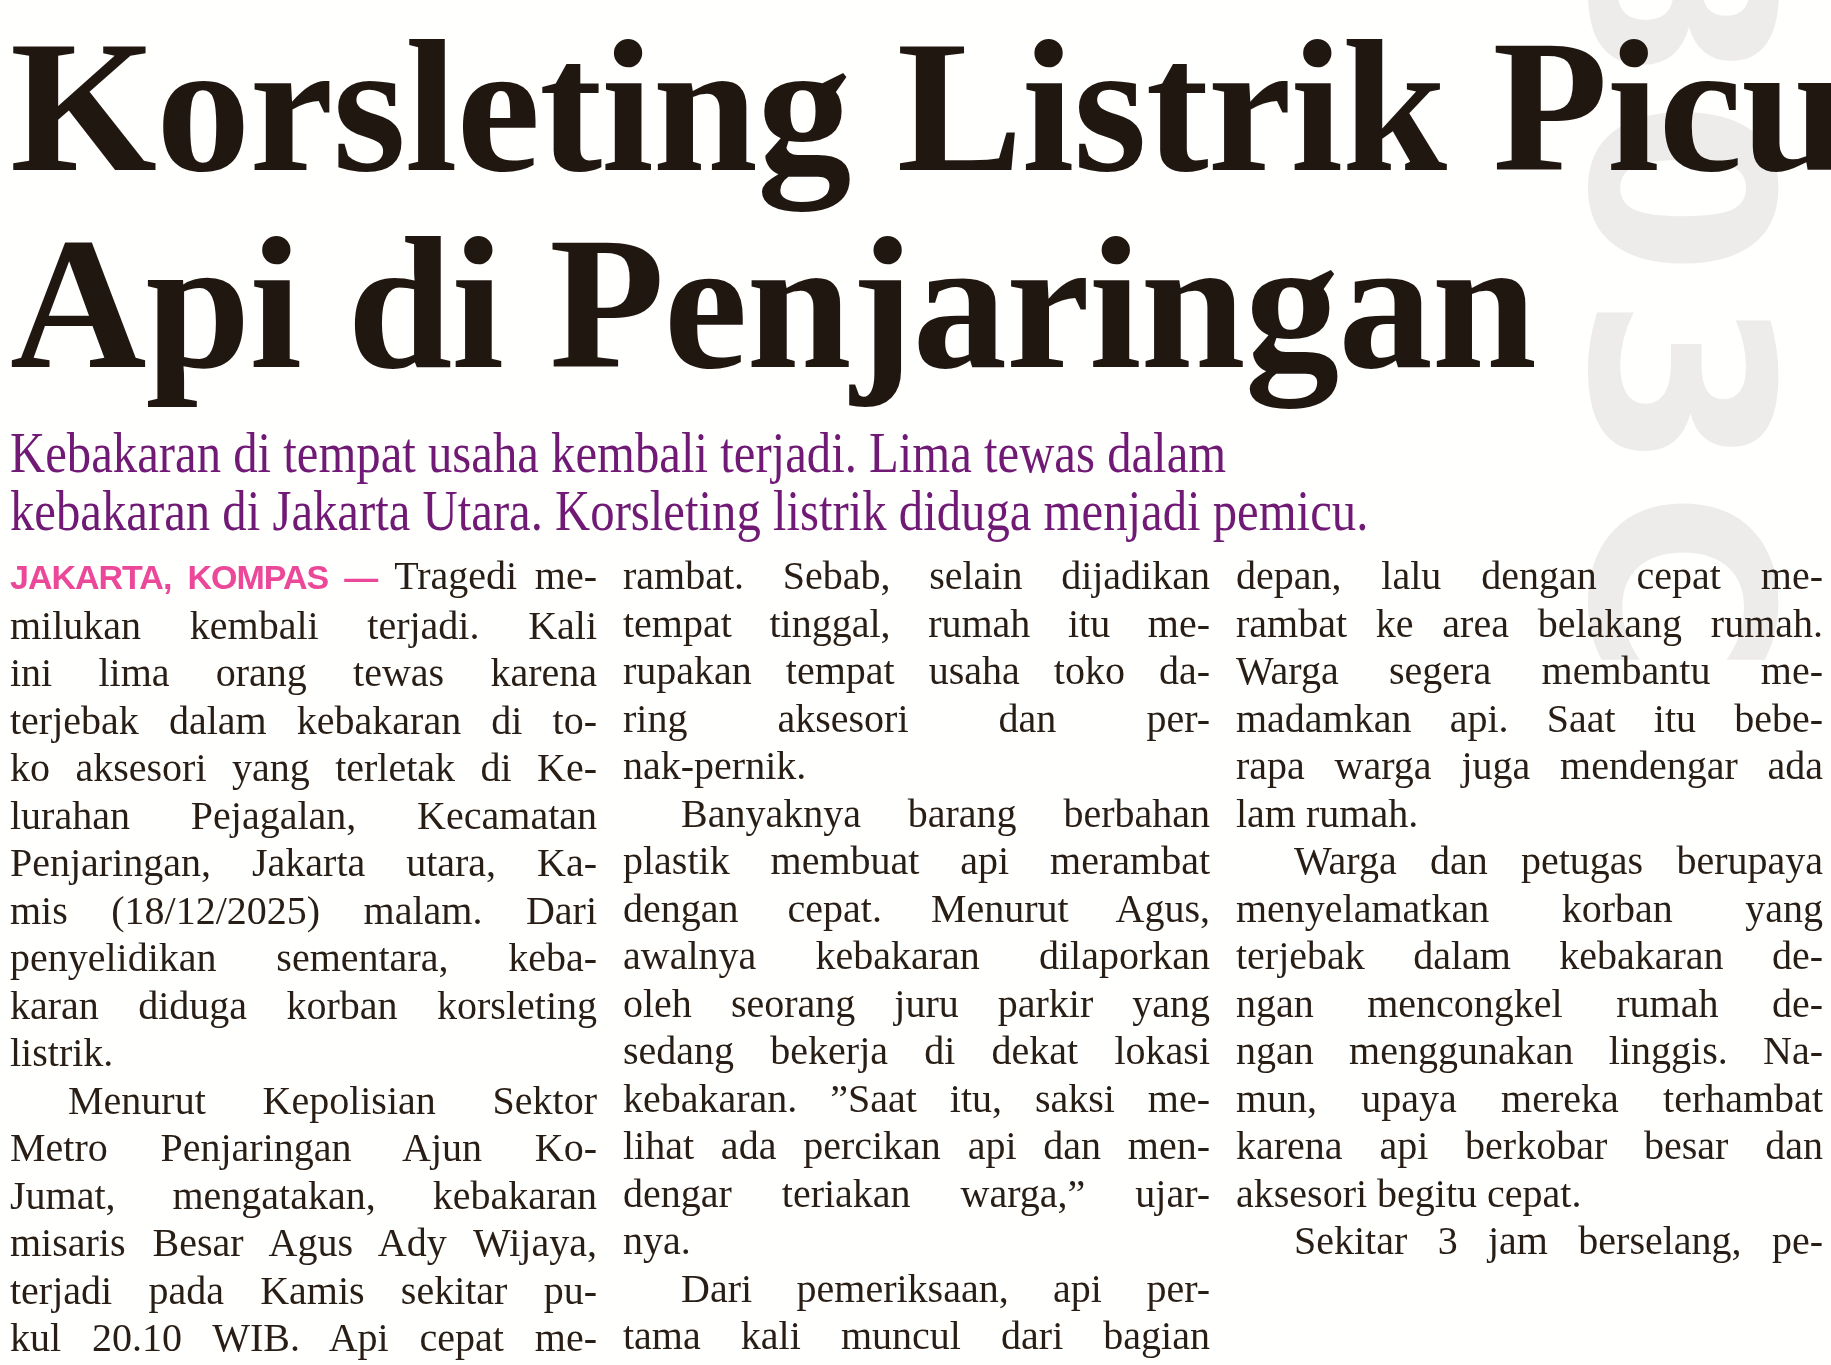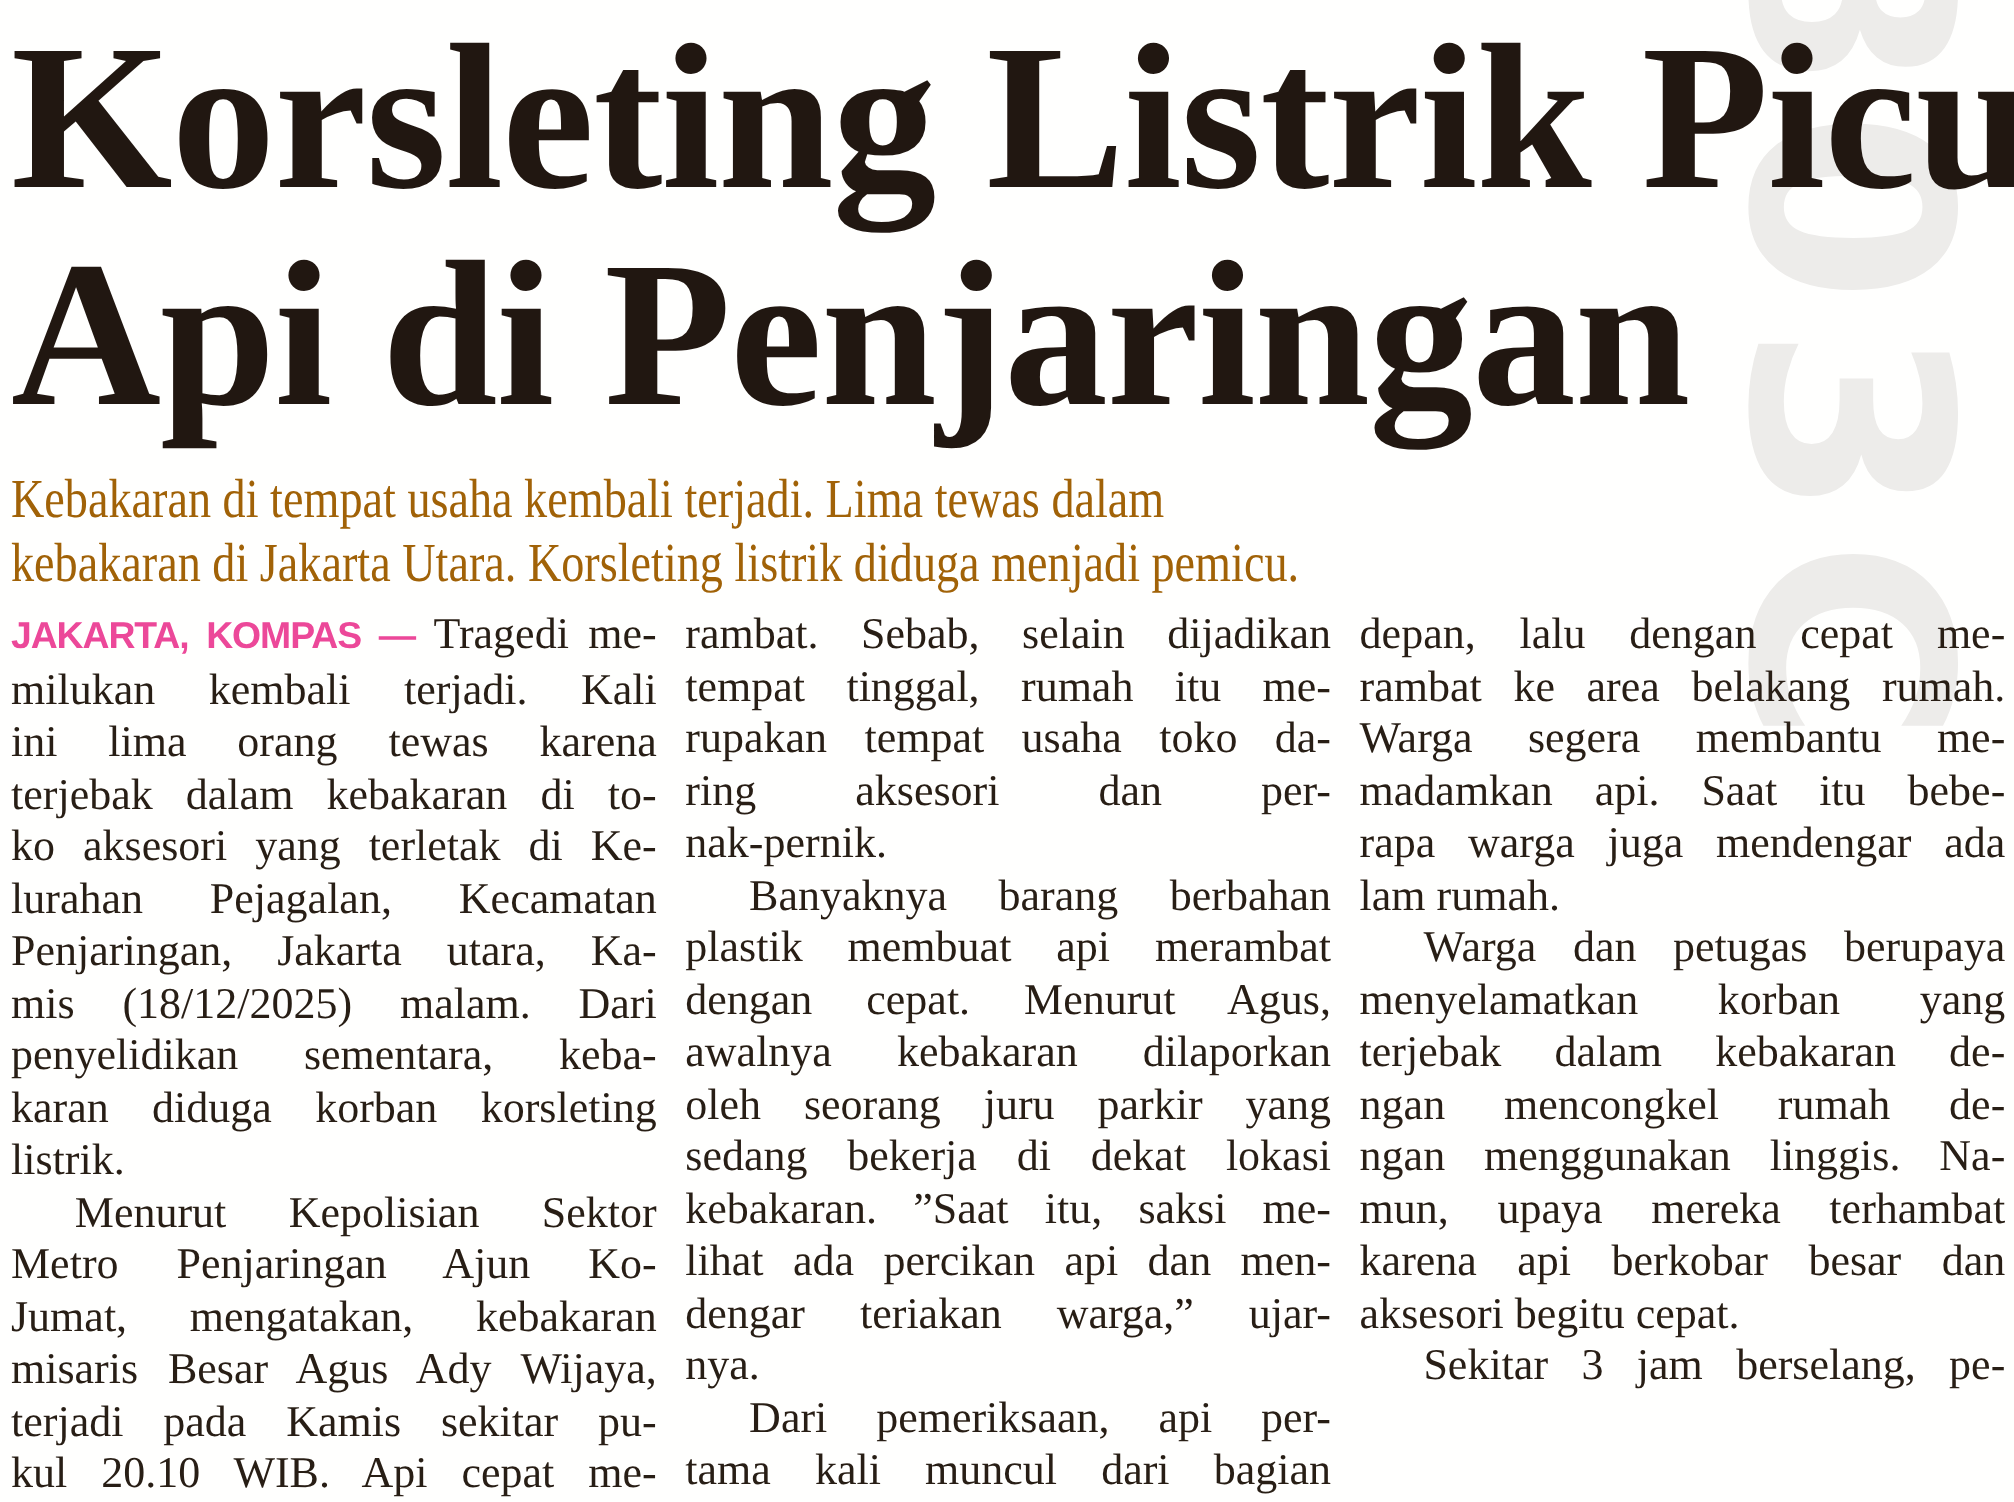--- a/index.html
+++ b/index.html
@@ -15,21 +15,21 @@
     font-family:"DejaVu Sans",sans-serif;font-weight:700;
     font-size:252px;line-height:252px;letter-spacing:20px;
     color:#edecea;white-space:nowrap;user-select:none;
   }
   .content{position:relative;z-index:1;padding:8px 8px 0 10px}
   .headline{
     margin:0;color:#211711;font-weight:700;
     font-size:189px;line-height:197px;letter-spacing:-1px;white-space:nowrap;
   }
   .hl-line{white-space:nowrap}
-  .standfirst{margin-top:22px;color:#a16207;font-size:50px;line-height:58px}
+  .standfirst{margin-top:22px;color:#701a75;font-size:58px;line-height:58px}
   .sf-line{transform:scaleX(.84);transform-origin:0 50%;white-space:nowrap}
   .columns{display:flex;gap:26px;margin-top:12px;color:#281e15}
   .col{width:588px;font-size:40px;line-height:47.5px}
   .line{text-align:justify;text-align-last:justify}
   .line.end{text-align-last:left}
   .line.ind{text-indent:58px}
   .kicker{
     font-family:"Liberation Sans",sans-serif;font-weight:700;
     font-size:34px;letter-spacing:-1px;color:#ec4899;
   }

